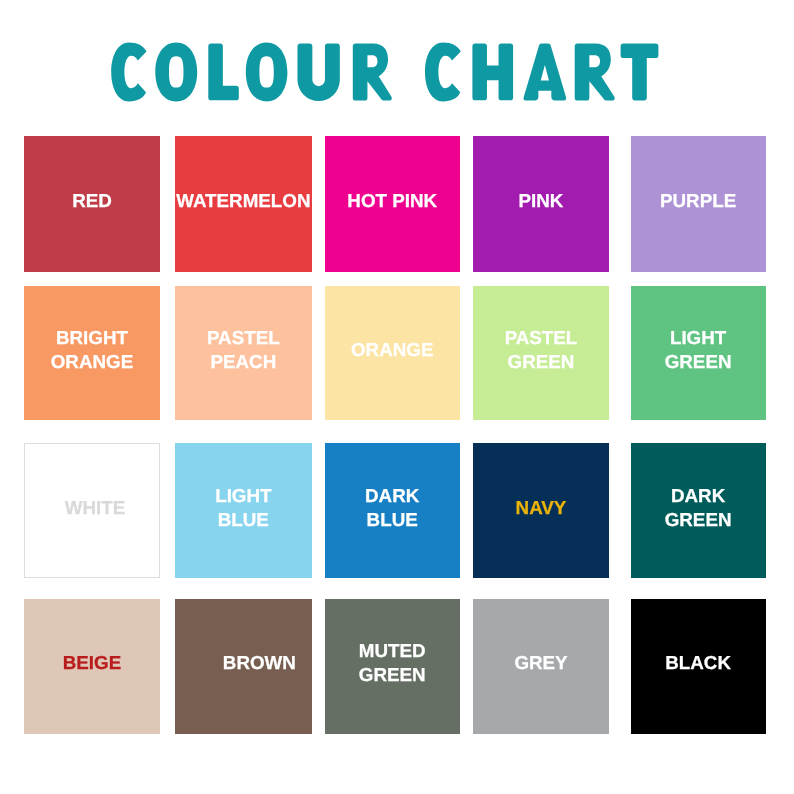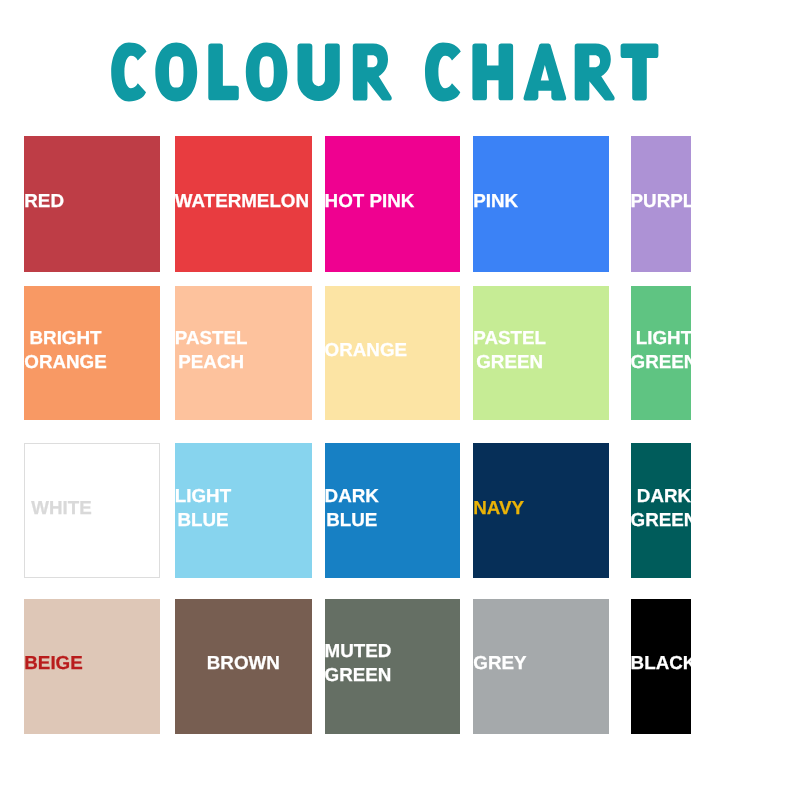--- a/index.html
+++ b/index.html
@@ -1,27 +1,27 @@
 <!DOCTYPE html>
 <html><head>
 <meta charset="utf-8">
 <style>
   html,body{margin:0;padding:0;background:#ffffff;}
   body{width:794px;height:794px;overflow:hidden;
        font-family:"Liberation Sans",sans-serif;
        -webkit-font-smoothing:antialiased;
        text-rendering:geometricPrecision;}
-  #page{position:relative;width:691px;height:794px;background:#ffffff;overflow:hidden;}
+  #page{position:relative;width:794px;height:794px;background:#ffffff;overflow:hidden;}
   #title-wrap{position:absolute;left:0;top:0;width:794px;height:130px;}
   .title-svg{position:absolute;left:0;top:0;display:block;}
   #title-text{position:absolute;left:111px;top:42px;width:548px;height:59px;
               color:transparent;font-size:18.8px;line-height:59px;overflow:hidden;}
   #grid{position:absolute;left:0;top:0;width:794px;height:794px;}
   .swatch{position:absolute;box-sizing:border-box;display:flex;
-          align-items:center;justify-content:flex-start;}
+          align-items:center;justify-content:center;}
   .swatch-label{font-weight:bold;font-size:18.8px;line-height:24px;
       letter-spacing:0;text-align:center;white-space:pre-line;
       -webkit-text-stroke:0.25px currentColor;
       transform:scaleX(1.0) translateY(-3px);will-change:opacity;}
 </style>
 </head>
 <body>
 
 <div id="page" style="background: rgb(255, 255, 255);">
 
@@ -47,21 +47,21 @@
   <div id="grid">
     <div class="swatch" style="left: 24.3px; top: 136.4px; width: 135.4px; height: 135.2px; background: rgb(190, 61, 70);">
       <span class="swatch-label" style="color: rgb(255, 255, 255);">RED</span>
     </div>
     <div class="swatch" style="left: 174.8px; top: 136.4px; width: 137.1px; height: 135.2px; background: rgb(232, 60, 64);">
       <span class="swatch-label" style="color: rgb(255, 255, 255);">WATERMELON</span>
     </div>
     <div class="swatch" style="left: 324.6px; top: 136.4px; width: 135.2px; height: 135.2px; background: rgb(239, 1, 144);">
       <span class="swatch-label" style="color: rgb(255, 255, 255);">HOT PINK</span>
     </div>
-    <div class="swatch" style="left: 473.3px; top: 136.4px; width: 135.4px; height: 135.2px; background: #3b82f6;">
+    <div class="swatch" style="left: 473.3px; top: 136.4px; width: 135.4px; height: 135.2px; background: #a21caf;">
       <span class="swatch-label" style="color: rgb(255, 255, 255);">PINK</span>
     </div>
     <div class="swatch" style="left: 630.6px; top: 136.4px; width: 135px; height: 135.2px; background: rgb(173, 146, 213);">
       <span class="swatch-label" style="color: rgb(255, 255, 255);">PURPLE</span>
     </div>
     <div class="swatch" style="left: 24.3px; top: 286.1px; width: 135.4px; height: 134.2px; background: rgb(248, 153, 100);">
       <span class="swatch-label" style="color: rgb(255, 255, 255);">BRIGHT
 ORANGE</span>
     </div>
     <div class="swatch" style="left: 174.8px; top: 286.1px; width: 137.1px; height: 134.2px; background: rgb(253, 194, 157);">

